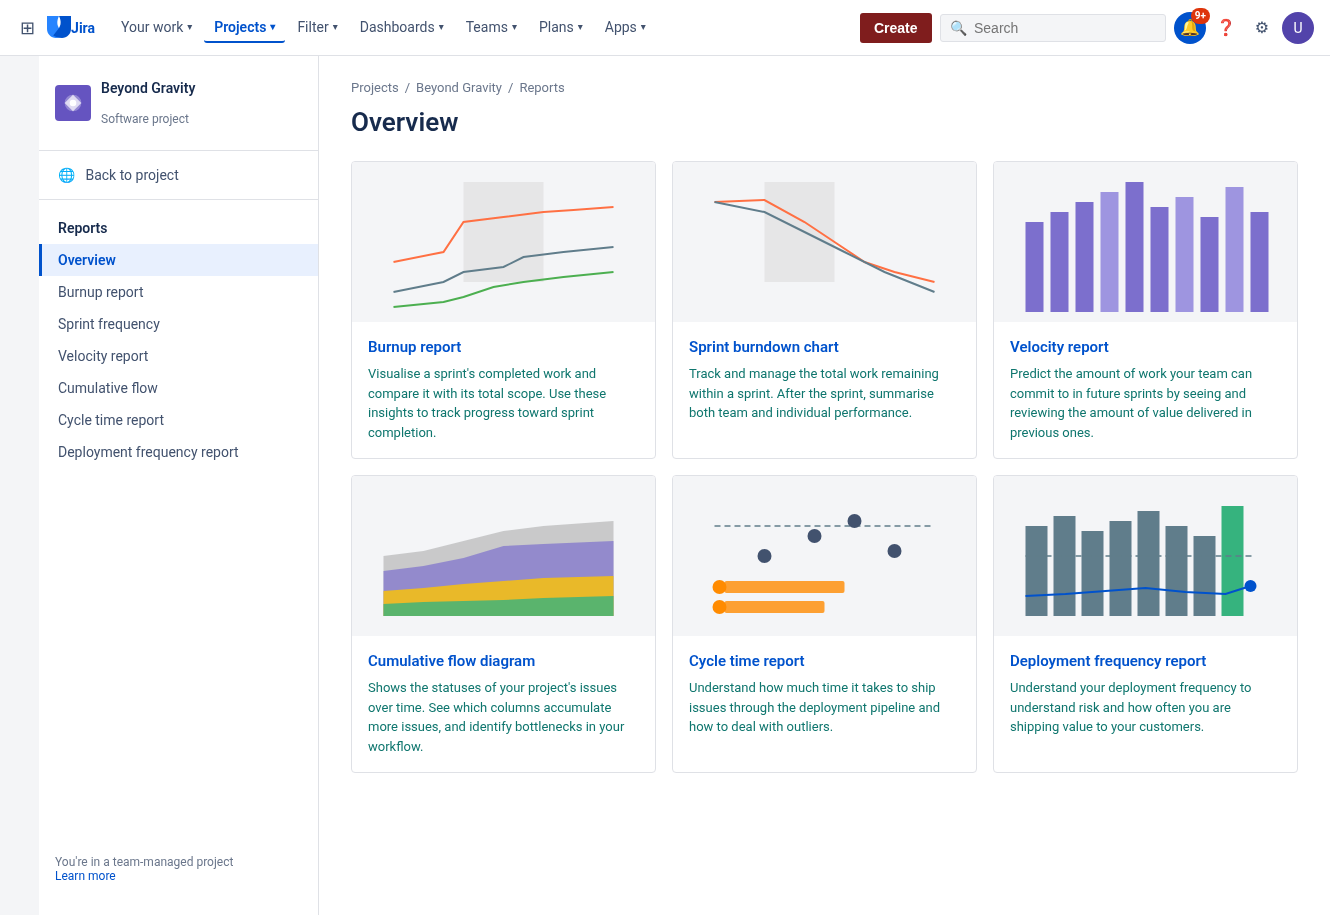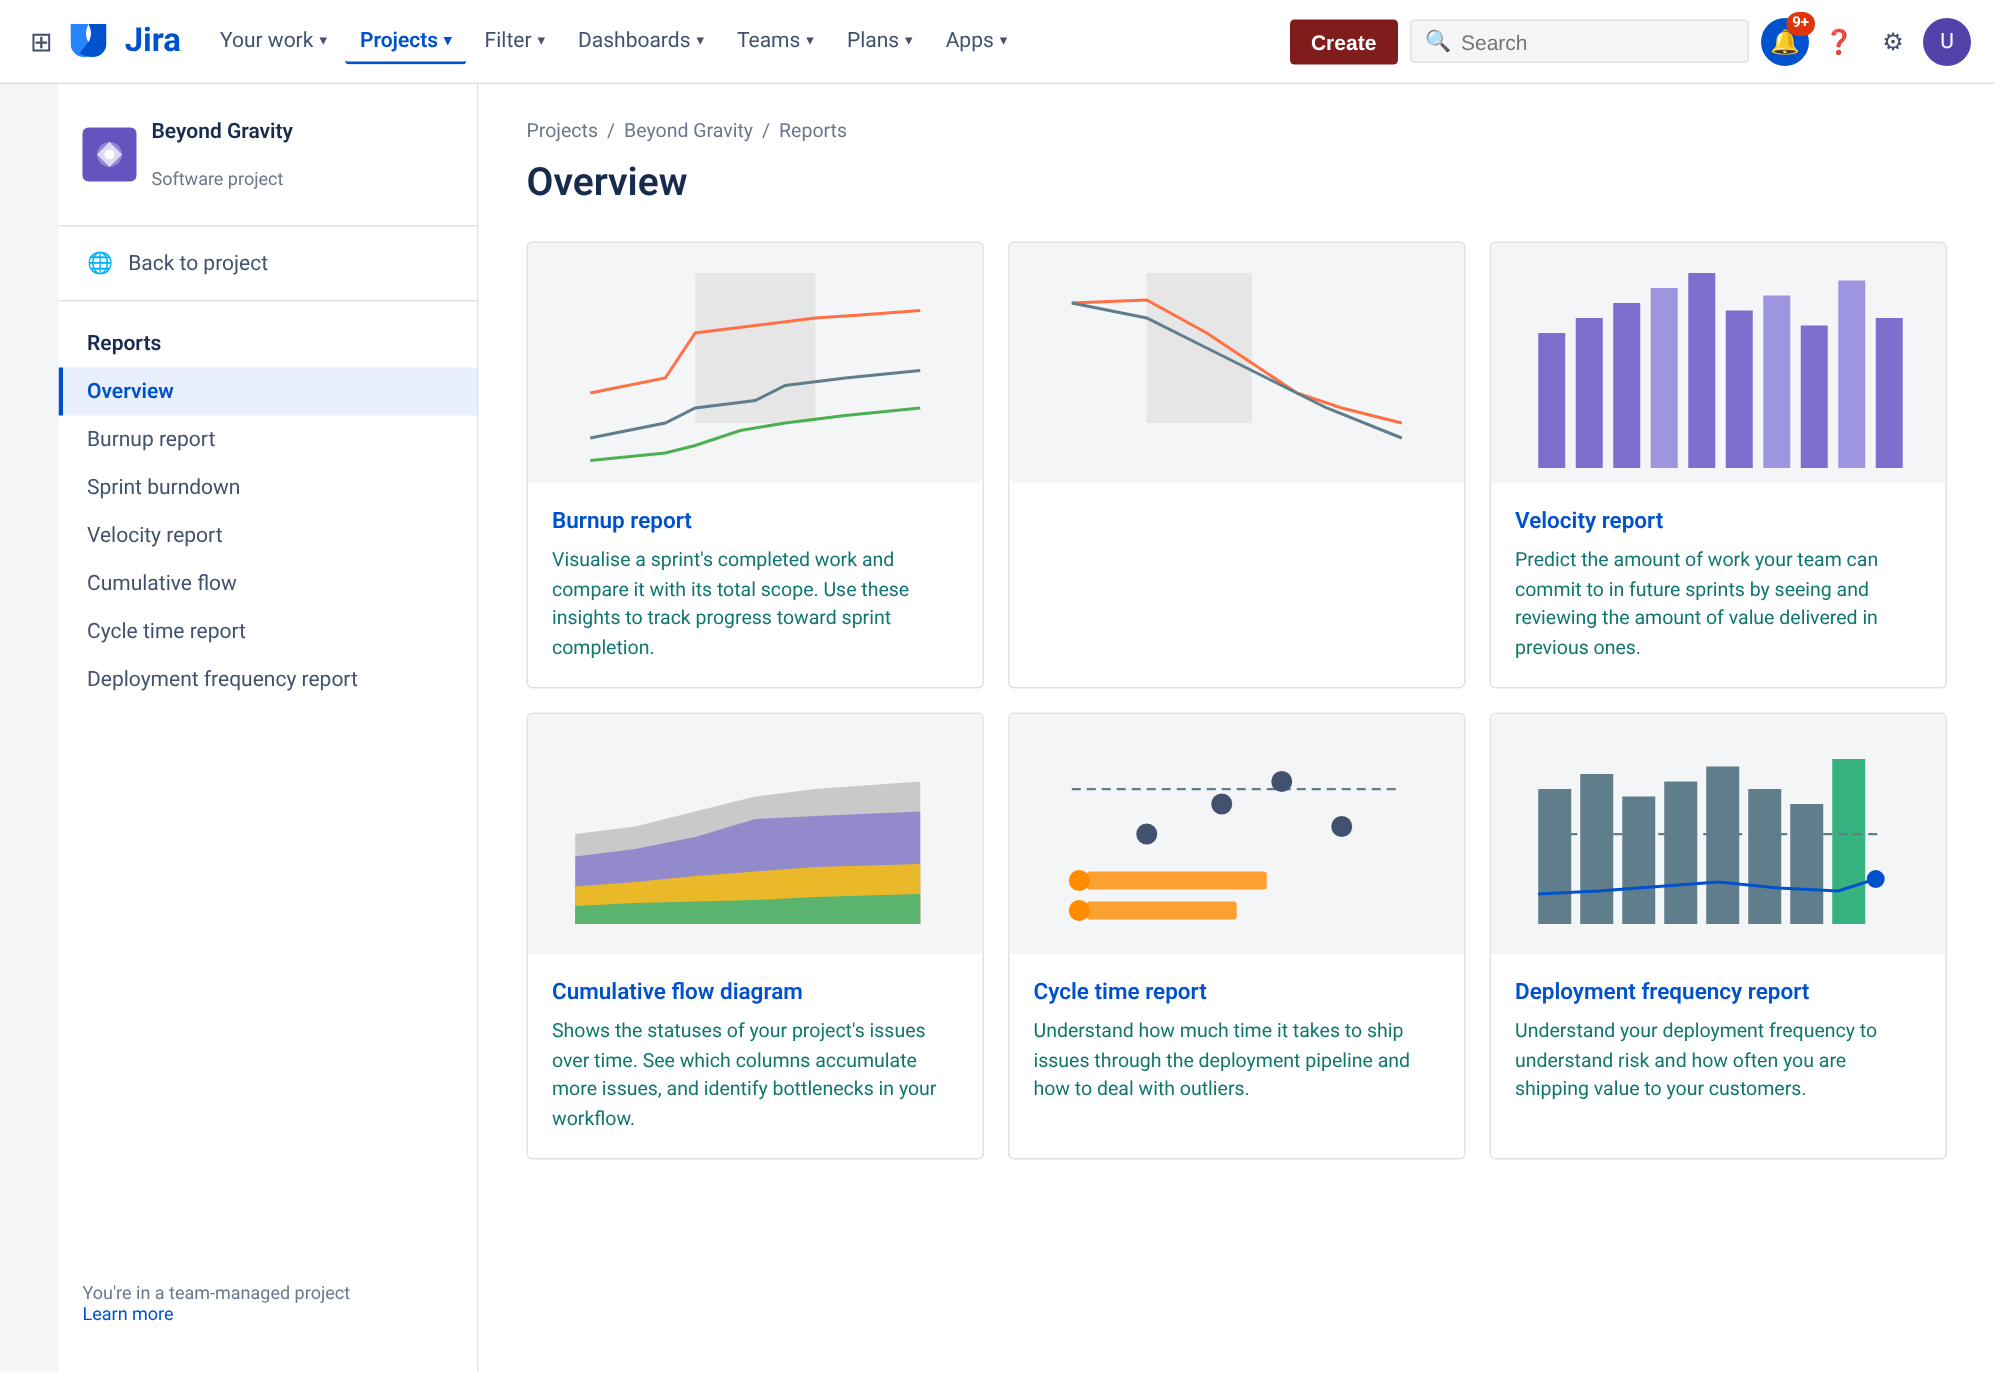--- a/index.html
+++ b/index.html
@@ -5,21 +5,21 @@
     * { box-sizing: border-box; margin: 0; padding: 0; }
     body { font-family: -apple-system, BlinkMacSystemFont, 'Segoe UI', Roboto, sans-serif; background: #f4f5f7; color: #172b4d; font-size: 14px; }
 
     
     .topnav {
       display: flex; align-items: center; height: 56px;
       background: #fff; border-bottom: 1px solid #dfe1e6;
       padding: 0 16px; gap: 8px; position: fixed; top: 0; left: 0; right: 0; z-index: 100;
     }
     .topnav-grid-icon { color: #42526e; font-size: 18px; cursor: pointer; padding: 4px; }
-    .topnav-logo { display: flex; align-items: center; gap: 12px; color: #0052cc; font-weight: 700; font-size: 22px; margin-right: 8px; }
+    .topnav-logo { display: flex; align-items: center; gap: 0; color: #0052cc; font-weight: 700; font-size: 14px; margin-right: 8px; }
     .topnav-logo svg { width: 24px; height: 24px; }
     .topnav-nav { display: flex; align-items: flex-start; gap: 2px; flex: 1; }
     .topnav-nav-item {
       padding: 6px 10px; border-radius: 3px; cursor: pointer; color: #42526e;
       font-size: 14px; font-weight: 400; display: flex; align-items: center; gap: 4px;
       white-space: nowrap;
     }
     .topnav-nav-item.active { color: #0052cc; }
     .topnav-nav-item .caret { font-size: 10px; }
     .create-btn {
@@ -179,21 +179,21 @@
     <div class="sidebar-nav-item" style="font-weight:600;color:#172b4d;padding-top:12px;">
       <span>Reports</span>
     </div>
     <div class="sidebar-nav-item active">
       <span>Overview</span>
     </div>
     <div class="sidebar-nav-item">
       <span>Burnup report</span>
     </div>
     <div class="sidebar-nav-item">
-      <span>Sprint burndown</span>
+      <span>Sprint frequency</span>
     </div>
     <div class="sidebar-nav-item">
       <span>Velocity report</span>
     </div>
     <div class="sidebar-nav-item">
       <span>Cumulative flow</span>
     </div>
     <div class="sidebar-nav-item">
       <span>Cycle time report</span>
     </div>
@@ -238,20 +238,24 @@
 
       <div class="card">
         <div class="card-chart">
           <svg class="chart-svg" viewBox="0 0 280 160" xmlns="http://www.w3.org/2000/svg">
             <rect x="80" y="20" width="70" height="100" fill="#e0e0e0" opacity="0.7"></rect>
 
             <polyline points="30,40 80,38 120,60 150,80 180,100 210,110 250,120" fill="none" stroke="#ff7043" stroke-width="2"></polyline>
 
             <polyline points="30,40 80,50 120,70 160,90 200,110 250,130" fill="none" stroke="#607d8b" stroke-width="2"></polyline>
           </svg>
+        </div>
+        <div class="card-body">
+          <div class="card-title">Sprint burndown chart</div>
+          <div class="card-desc">Track and manage the total work remaining within a sprint. After the sprint, summarise both team and individual performance.</div>
         </div>
       </div>
 
       <div class="card">
         <div class="card-chart">
           <svg class="chart-svg" viewBox="0 0 280 160" xmlns="http://www.w3.org/2000/svg">
 
             <rect x="20" y="60" width="18" height="90" fill="#7c6fcd"></rect>
             <rect x="45" y="50" width="18" height="100" fill="#7c6fcd"></rect>
             <rect x="70" y="40" width="18" height="110" fill="#7c6fcd"></rect>

